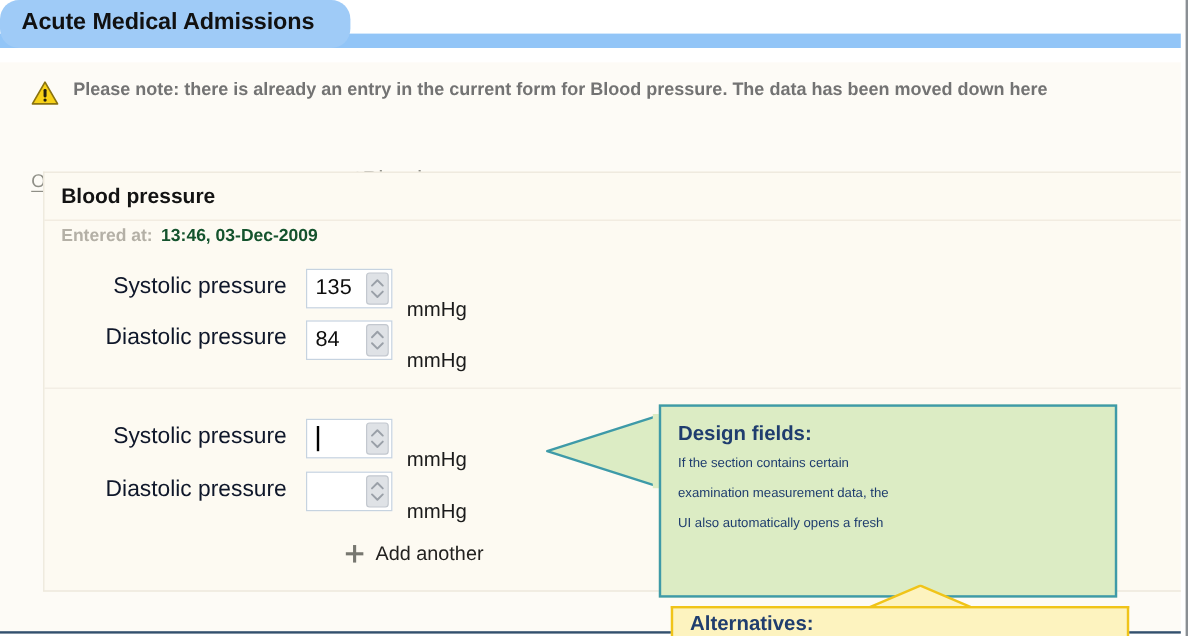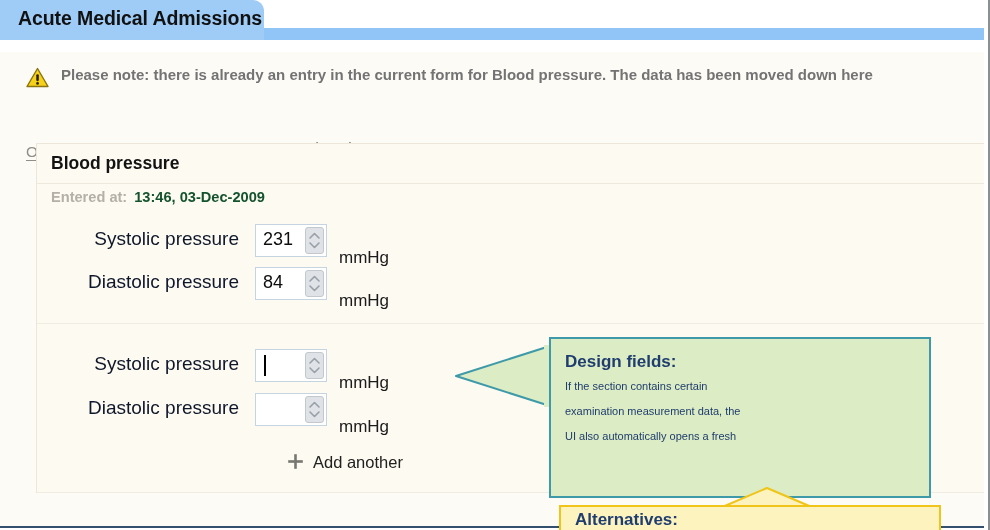--- a/index.html
+++ b/index.html
@@ -30,26 +30,27 @@
   .tabstrip-bar {
     position: absolute;
     left: 0; top: 28px;
     width: 984px;
     height: 12px;
     background: #92c5f7;
   }
   .tab-active {
     position: absolute;
     left: 0; top: 0;
-    width: 264px;
+    width: 292px;
     height: 40px;
     background: #9fcbf7;
     border-top-right-radius: 11px;
     border-top-left-radius: 0px;
     box-sizing: border-box;
+    border-radius: 16px;
   }
   .tab-label {
     position: absolute;
     left: 18px;
     top: 7px;
     font-size: 19.5px;
     font-weight: bold;
     color: #111111;
     letter-spacing: -0.1px;
     white-space: nowrap;
@@ -350,21 +351,21 @@
       <div class="panel-title">Blood pressure</div>
       <div class="panel-head-rule"></div>
 
       <div class="entered-at">
         <span>Entered at:</span><span class="value">13:46, 03-Dec-2009</span>
       </div>
 
       <div class="field-row" style="top:80px">
         <span class="field-label">Systolic pressure</span>
         <span class="spinbox">
-          <span class="spin-value">231</span>
+          <span class="spin-value">135</span>
           <span class="spin-buttons">
             <svg width="17" height="25" viewBox="0 0 17 25">
               <polyline points="4,10 8.5,5.5 13,10" fill="none" stroke="#9aa0a8" stroke-width="1.6" stroke-linecap="round" stroke-linejoin="round"></polyline>
               <polyline points="4,15 8.5,19.5 13,15" fill="none" stroke="#9aa0a8" stroke-width="1.6" stroke-linecap="round" stroke-linejoin="round"></polyline>
             </svg>
           </span>
         </span>
         <span class="unit">mmHg</span>
       </div>
 

